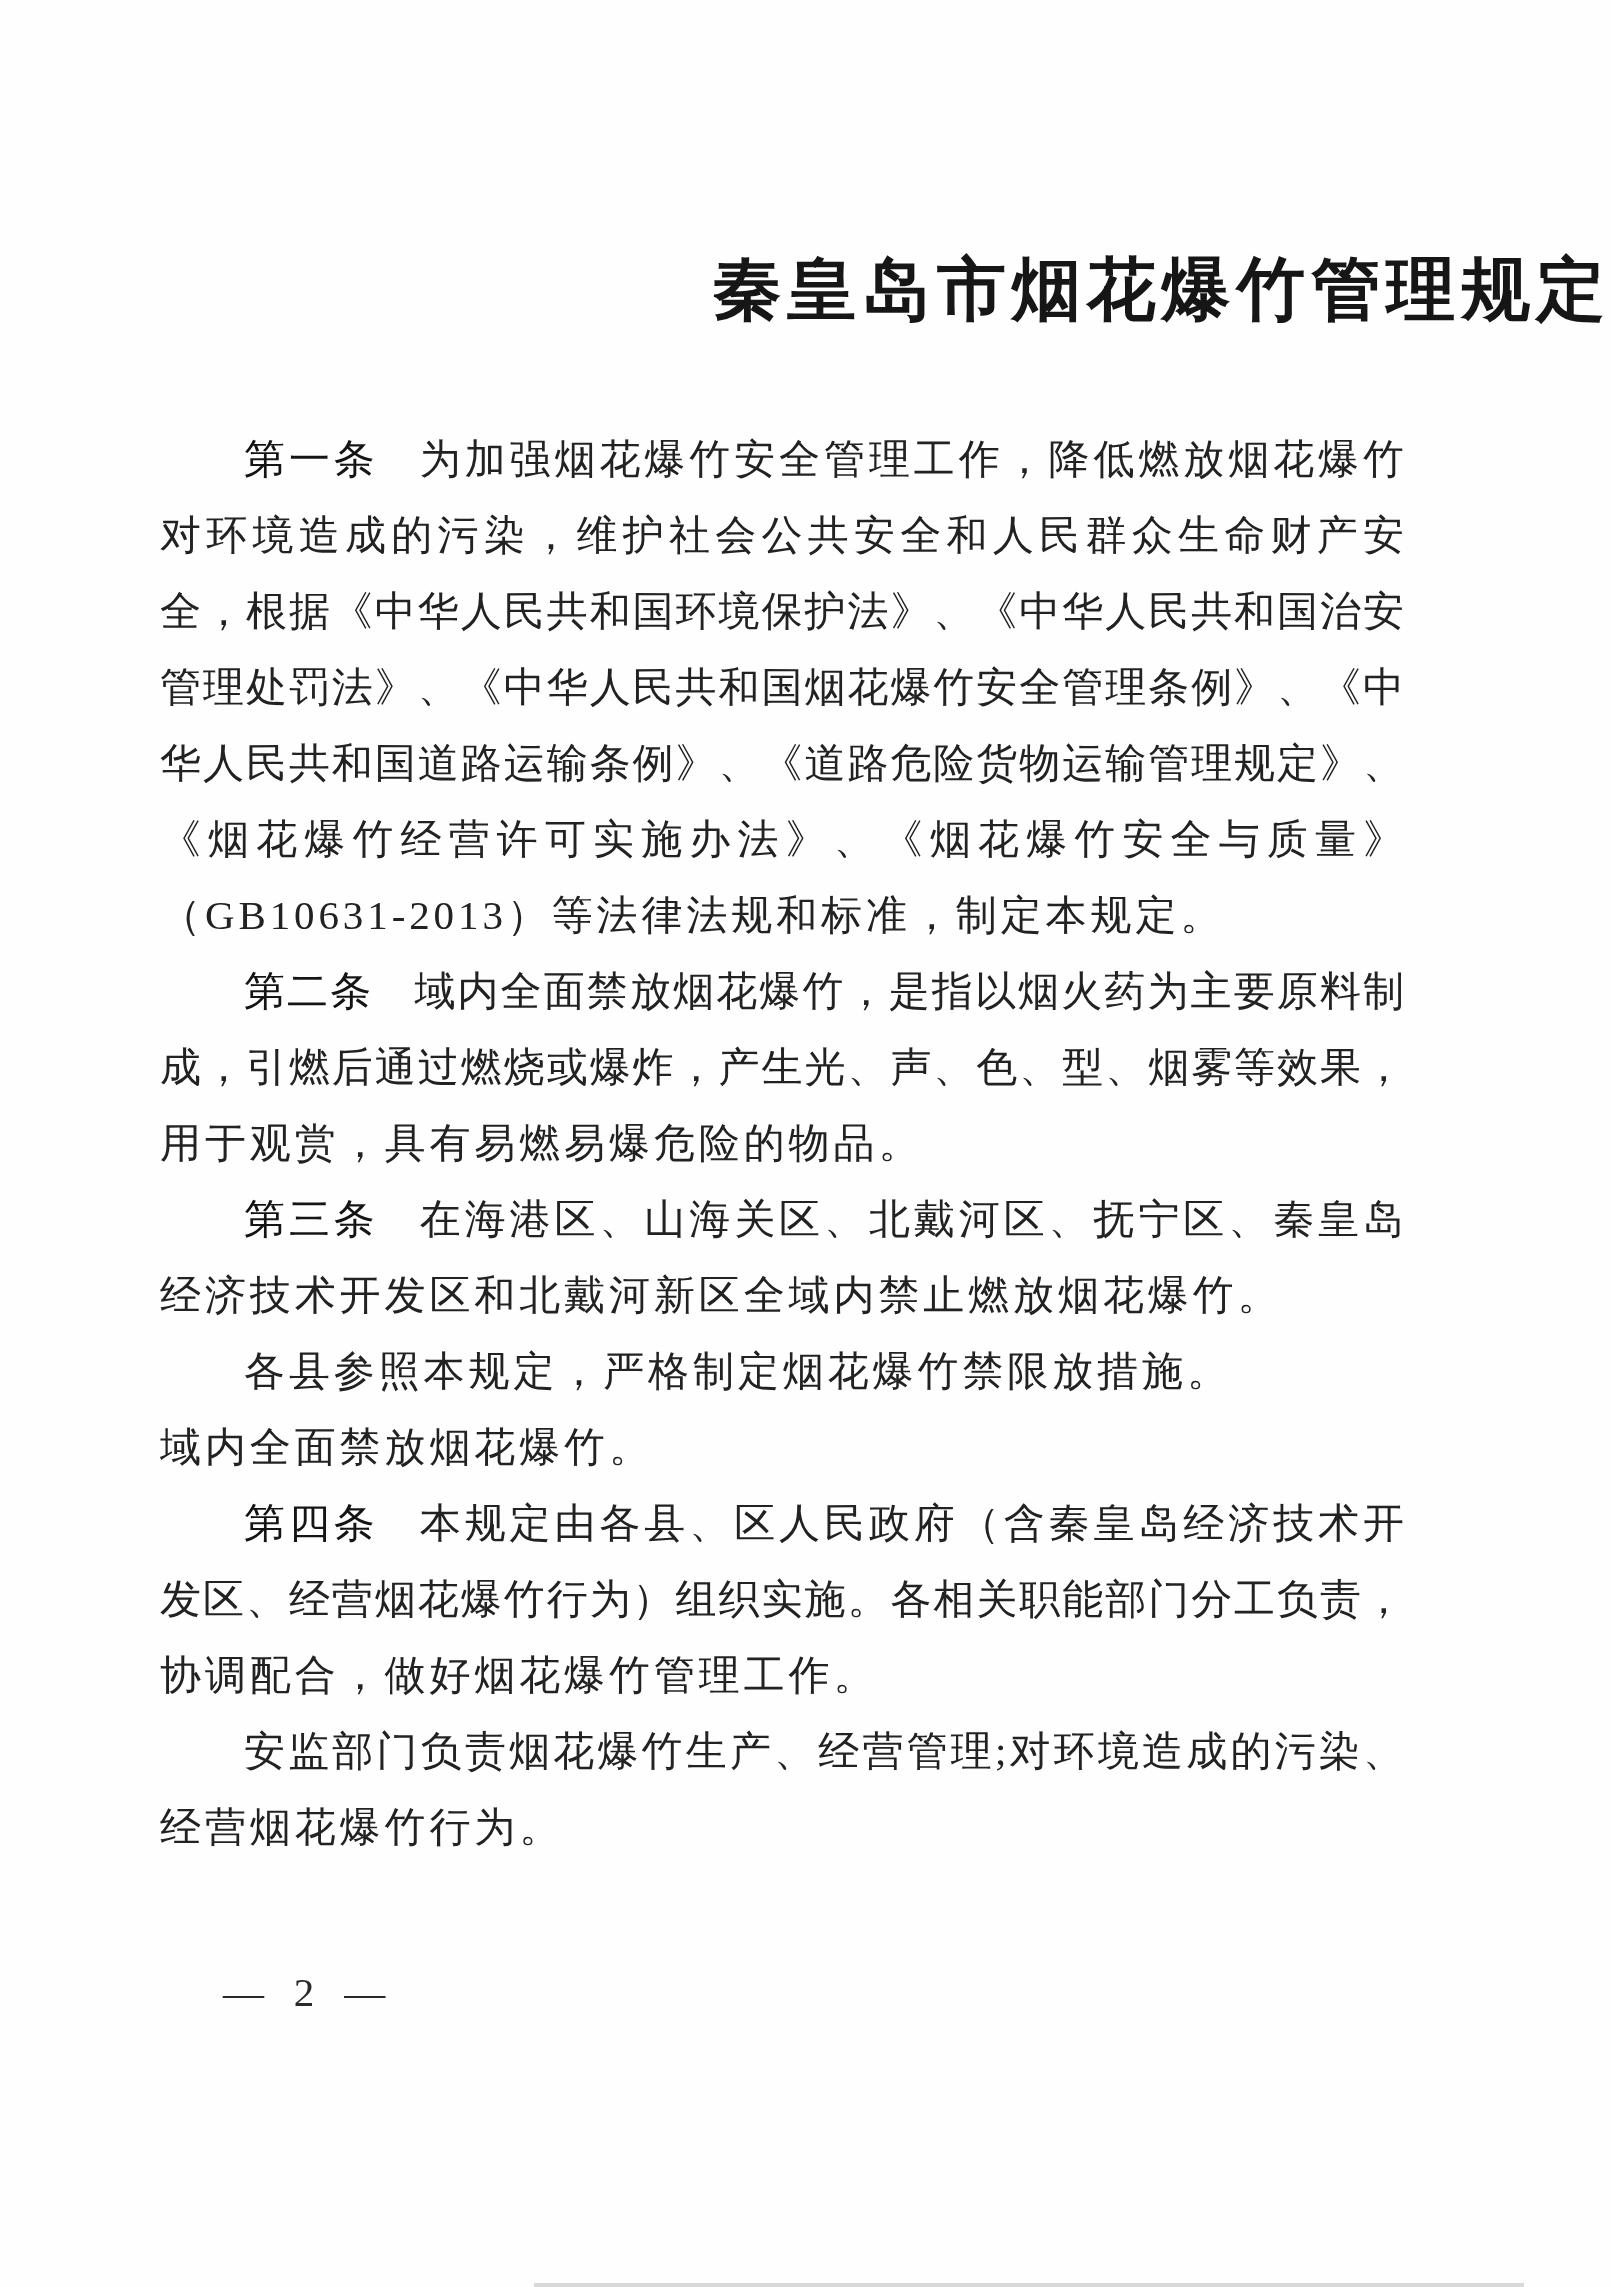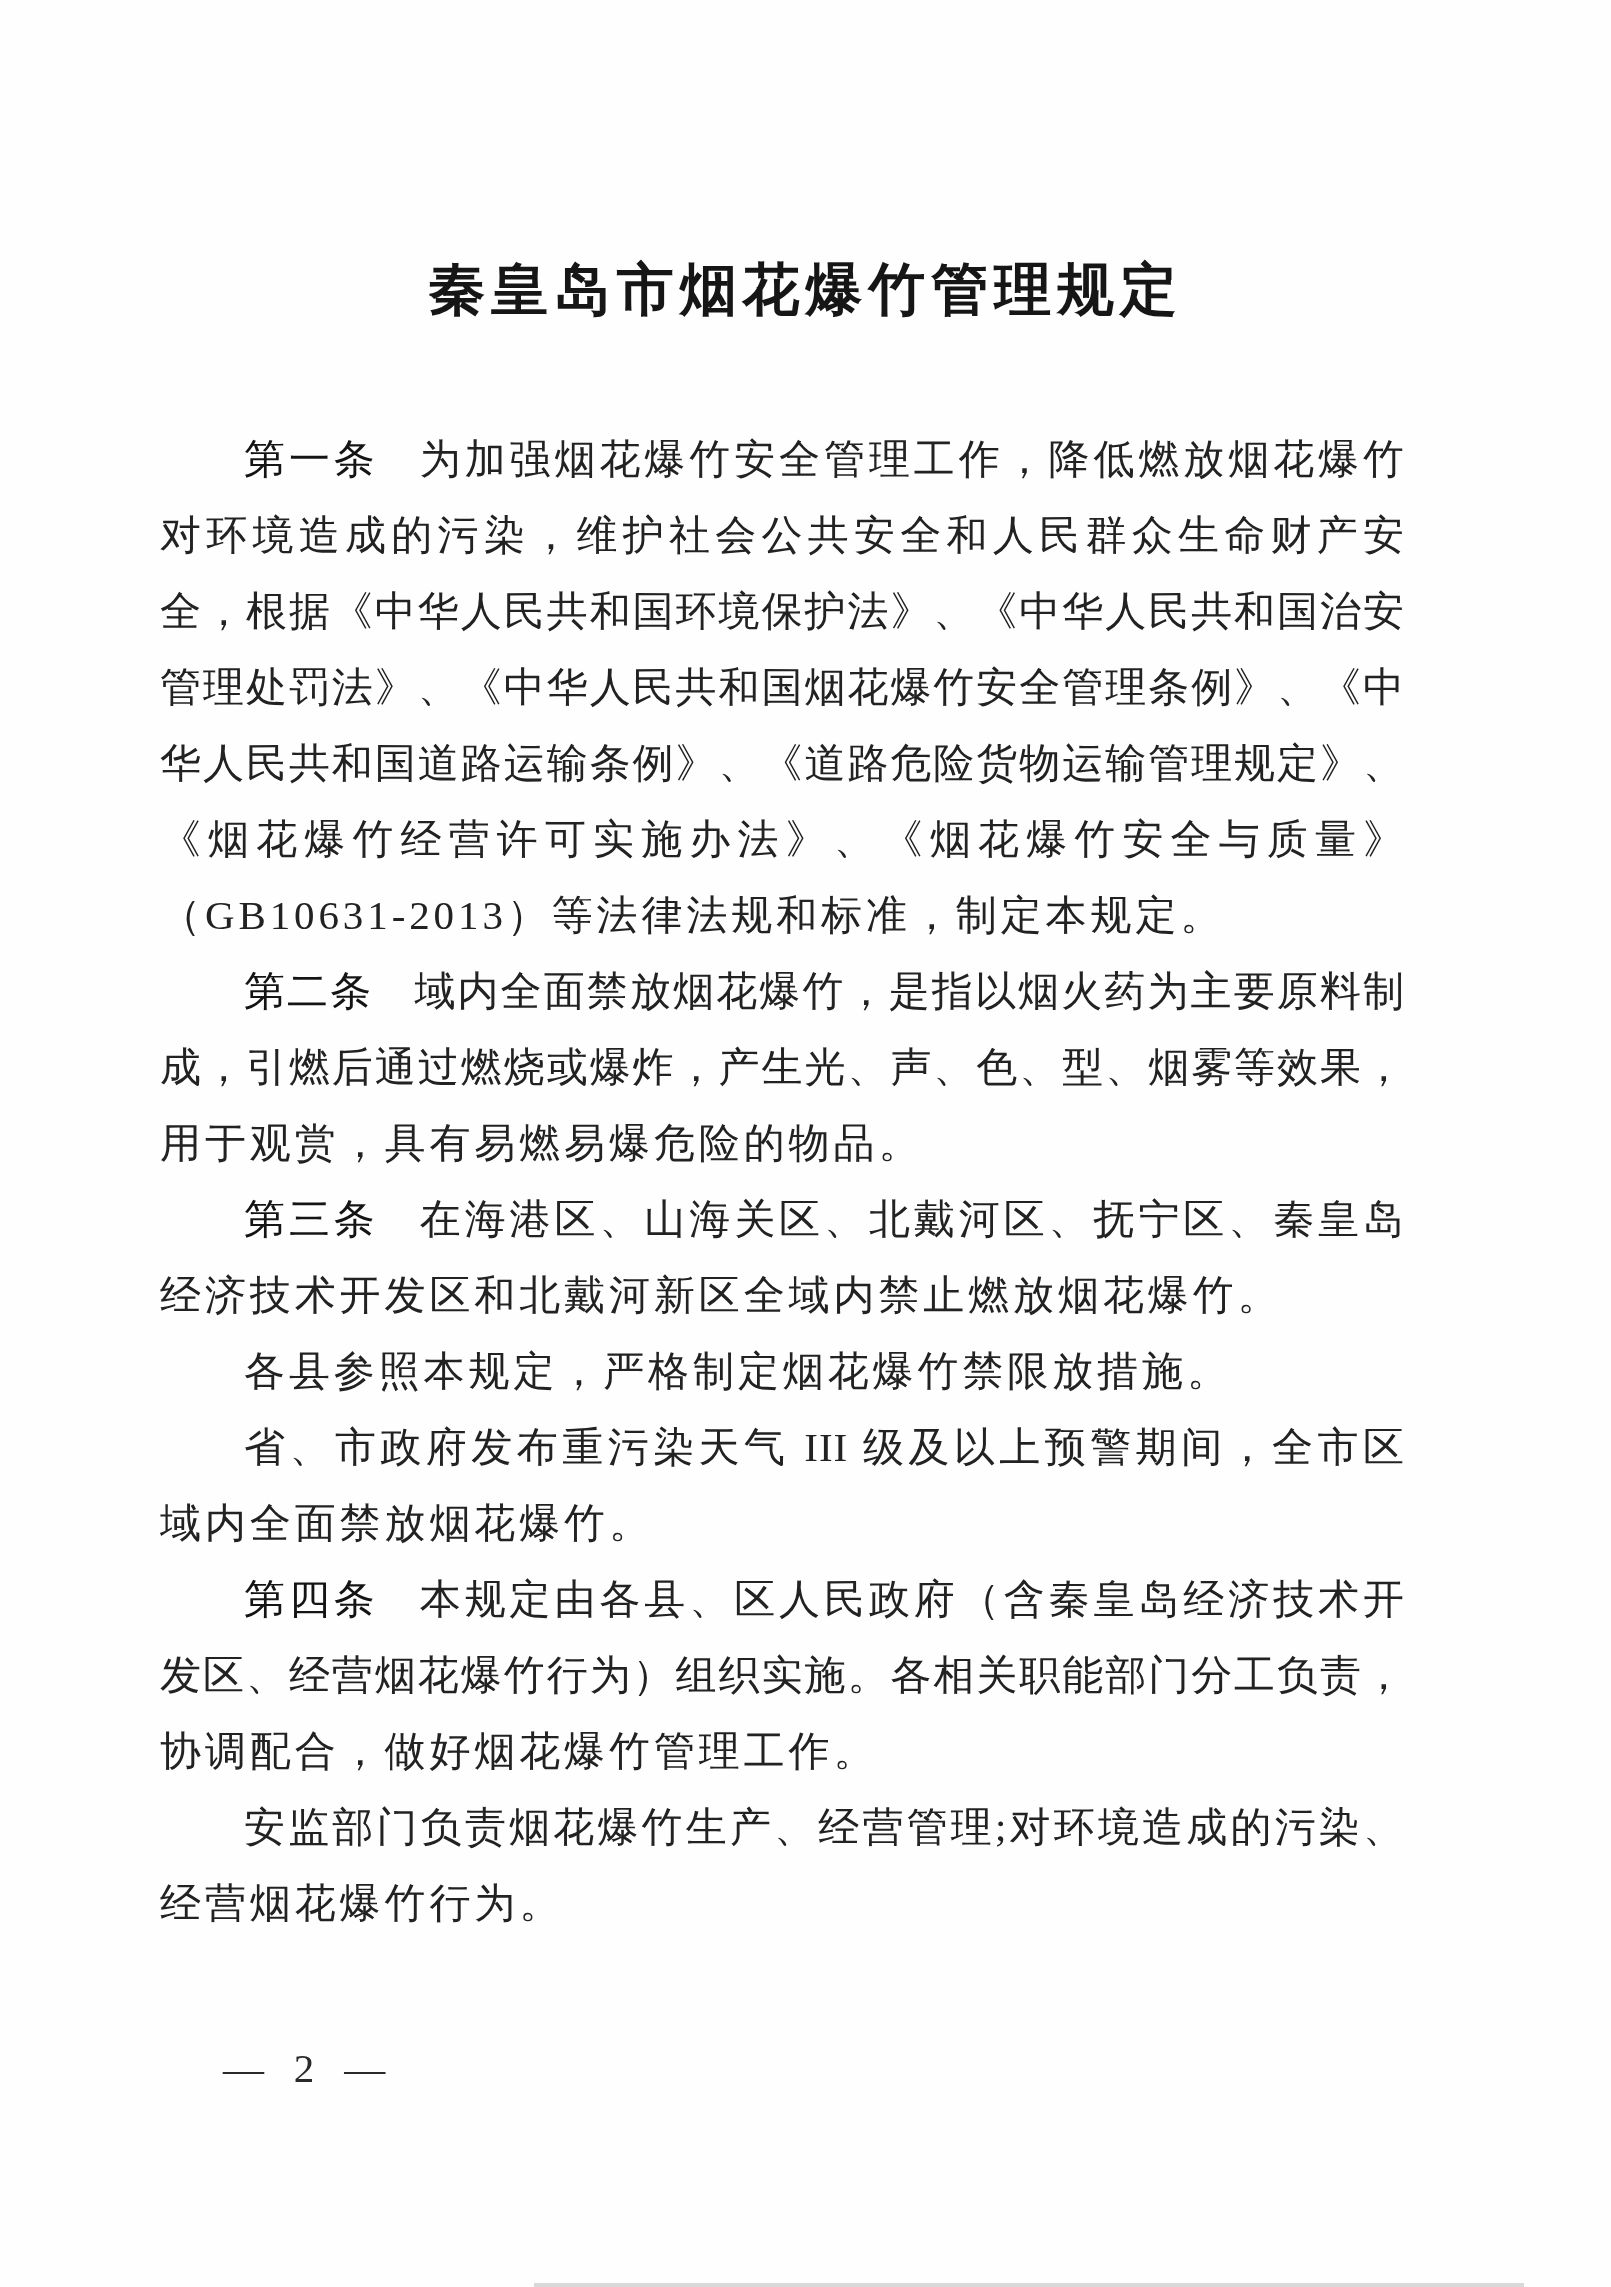--- a/index.html
+++ b/index.html
@@ -13,22 +13,22 @@
     height: 2288px;
     margin: 0 auto;
     background: #fefefe;
     overflow: hidden;
     color: #1e1e1e;
     font-family: "Liberation Serif", "DejaVu Serif", serif;
   }
   .doc-title {
     margin: 0;
     padding-top: 253px;
-    text-align: center;
-    font-size: 57px;
+    text-align: right;
+    font-size: 69px;
     line-height: 74px;
     font-weight: bold;
     letter-spacing: 5.9px;
     color: #161616;
   }
   .doc-body {
     margin-top: 94px;
     margin-left: 160px;
     width: 1245px;
   }
@@ -86,21 +86,20 @@
       <div class="line fill"><span>管理处罚法》、《中华人民共和国烟花爆竹安全管理条例》、《中</span></div>
       <div class="line fill"><span>华人民共和国道路运输条例》、《道路危险货物运输管理规定》、</span></div>
       <div class="line fill"><span>《烟花爆竹经营许可实施办法》、《烟花爆竹安全与质量》</span></div>
       <div class="line"><span>（GB10631-2013）等法律法规和标准，制定本规定。</span></div>
       <div class="line fill indent"><b class="term">第二条</b><span>域内全面禁放烟花爆竹，是指以烟火药为主要原料制</span></div>
       <div class="line fill"><span>成，引燃后通过燃烧或爆炸，产生光、声、色、型、烟雾等效果，</span></div>
       <div class="line"><span>用于观赏，具有易燃易爆危险的物品。</span></div>
       <div class="line fill indent"><b class="term">第三条</b><span>在海港区、山海关区、北戴河区、抚宁区、秦皇岛</span></div>
       <div class="line"><span>经济技术开发区和北戴河新区全域内禁止燃放烟花爆竹。</span></div>
       <div class="line indent"><span>各县参照本规定，严格制定烟花爆竹禁限放措施。</span></div>
-      <div class="line fill indent"><span>省、市政府发布重污染天气 III 级及以上预警期间，全市区</span></div>
       <div class="line"><span>域内全面禁放烟花爆竹。</span></div>
       <div class="line fill indent"><b class="term">第四条</b><span>本规定由各县、区人民政府（含秦皇岛经济技术开</span></div>
       <div class="line fill"><span>发区、经营烟花爆竹行为）组织实施。各相关职能部门分工负责，</span></div>
       <div class="line"><span>协调配合，做好烟花爆竹管理工作。</span></div>
       <div class="line fill indent"><span>安监部门负责烟花爆竹生产、经营管理;对环境造成的污染、</span></div>
       <div class="line"><span>经营烟花爆竹行为。</span></div>
     </div>
 
   <div class="page-number">— 2 —</div>
 

